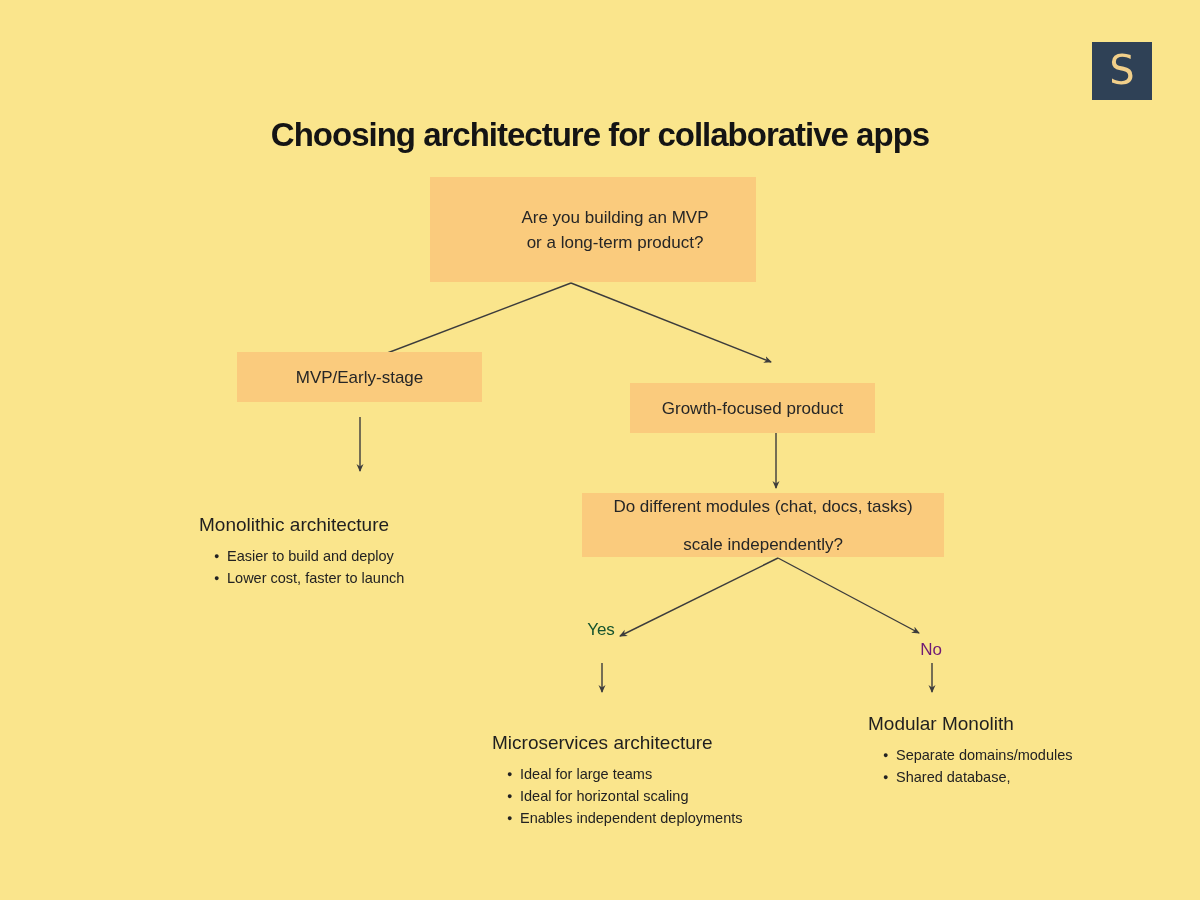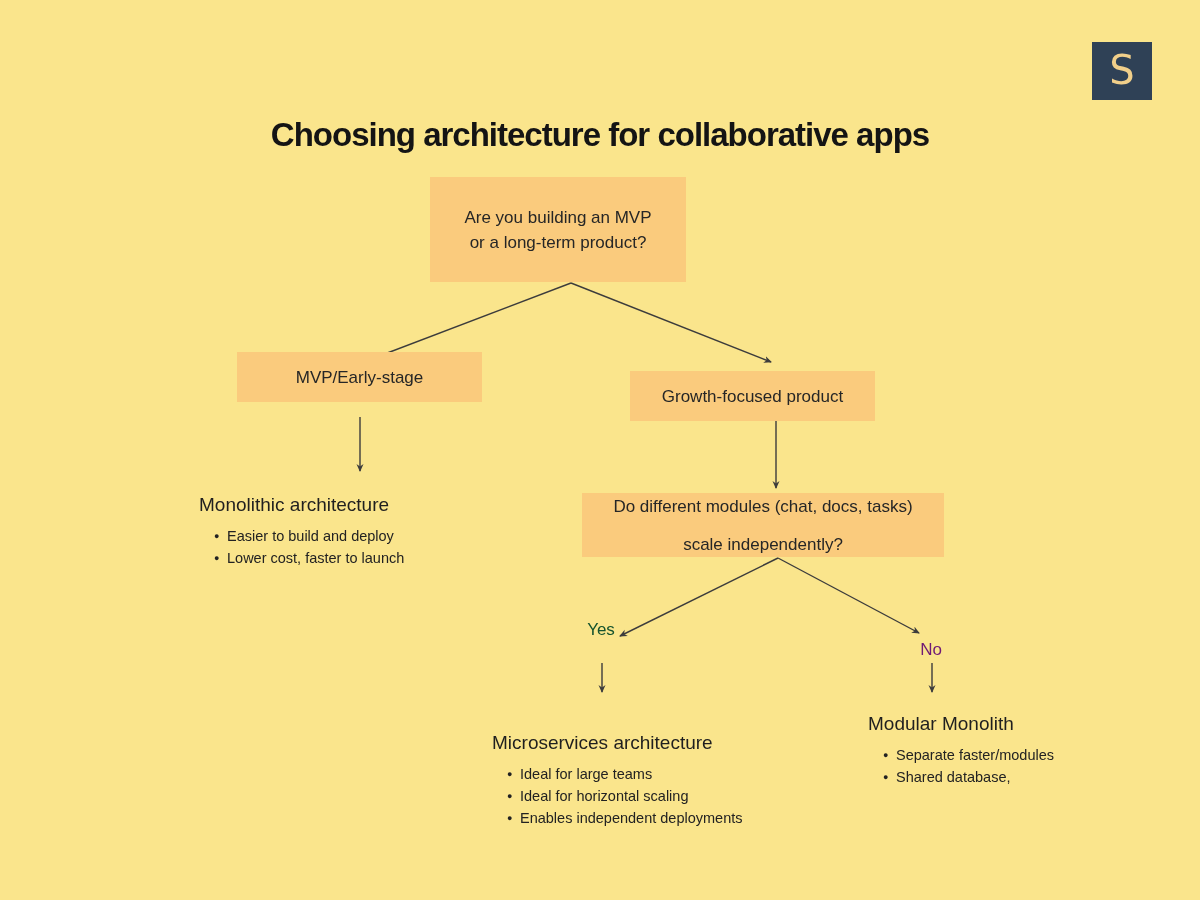--- a/index.html
+++ b/index.html
@@ -106,41 +106,41 @@
       <line x1="571" y1="283" x2="771" y2="362" stroke="#3C3C3C" stroke-width="1.4" marker-end="url(#arrowhead)"></line>
       <line x1="360" y1="417" x2="360" y2="471" stroke="#3C3C3C" stroke-width="1.4" marker-end="url(#arrowhead)"></line>
       <line x1="776" y1="416" x2="776" y2="488" stroke="#3C3C3C" stroke-width="1.4" marker-end="url(#arrowhead)"></line>
       <line x1="778" y1="558" x2="620" y2="636" stroke="#3C3C3C" stroke-width="1.4" marker-end="url(#arrowhead)"></line>
       <line x1="778" y1="558" x2="919" y2="633" stroke="#3C3C3C" stroke-width="1.4" marker-end="url(#arrowhead)"></line>
       <line x1="602" y1="663" x2="602" y2="692" stroke="#3C3C3C" stroke-width="1.4" marker-end="url(#arrowhead)"></line>
       <line x1="932" y1="663" x2="932" y2="692" stroke="#3C3C3C" stroke-width="1.4" marker-end="url(#arrowhead)"></line>
     </svg>
 
   <div id="nodes">
-      <div class="flow-node" style="left: 430px; top: 177px; width: 256px; height: 105px; background: rgb(250, 203, 125);">
+      <div class="flow-node" style="left: 430px; top: 177px; width: 282px; height: 105px; background: rgb(250, 203, 125); padding-left: 44px;">
         <div>Are you building an MVP</div>
         <div>or a long-term product?</div>
       </div>
       <div class="flow-node" style="left: 237px; top: 352px; width: 245px; height: 50px; background: rgb(250, 203, 125);">
         <div>MVP/Early-stage</div>
       </div>
-      <div class="flow-node" style="left: 630px; top: 371px; width: 245px; height: 50px; background: rgb(250, 203, 125);">
+      <div class="flow-node" style="left: 630px; top: 383px; width: 245px; height: 50px; background: rgb(250, 203, 125);">
         <div>Growth-focused product</div>
       </div>
       <div class="flow-node" style="left: 582px; top: 493px; width: 362px; height: 64px; background: rgb(250, 203, 125); gap: 13px;">
         <div>Do different modules (chat, docs, tasks)</div>
         <div>scale independently?</div>
       </div>
     </div>
   <div id="labels">
       <div class="branch-label" style="left: 561px; top: 620px; color: #14532d;">Yes</div>
       <div class="branch-label" style="left: 891px; top: 640px; color: #701a75;">No</div>
     </div>
   <div id="outcomes">
-      <div class="outcome" style="left: 199px; top: 492px; color: rgb(34, 34, 34);">
+      <div class="outcome" style="left: 199px; top: 512px; color: rgb(34, 34, 34);">
         <div class="outcome-heading">Monolithic architecture</div>
         <div class="bullet-row">
           <span class="bullet-dot" style="font-size: 9px; line-height: 22px;">●</span>
           <span class="bullet-text">Easier to build and deploy</span>
         </div>
         <div class="bullet-row">
           <span class="bullet-dot" style="font-size: 9px; line-height: 22px;">●</span>
           <span class="bullet-text">Lower cost, faster to launch</span>
         </div>
       </div>
@@ -156,21 +156,21 @@
         </div>
         <div class="bullet-row">
           <span class="bullet-dot" style="font-size: 9px; line-height: 22px;">●</span>
           <span class="bullet-text">Enables independent deployments</span>
         </div>
       </div>
       <div class="outcome" style="left: 868px; top: 711px; color: rgb(34, 34, 34);">
         <div class="outcome-heading">Modular Monolith</div>
         <div class="bullet-row">
           <span class="bullet-dot" style="font-size: 9px; line-height: 22px;">●</span>
-          <span class="bullet-text">Separate faster/modules</span>
+          <span class="bullet-text">Separate domains/modules</span>
         </div>
         <div class="bullet-row">
           <span class="bullet-dot" style="font-size: 9px; line-height: 22px;">●</span>
           <span class="bullet-text">Shared database,</span>
         </div>
       </div>
     </div>
 </div>
 
 </body></html>

